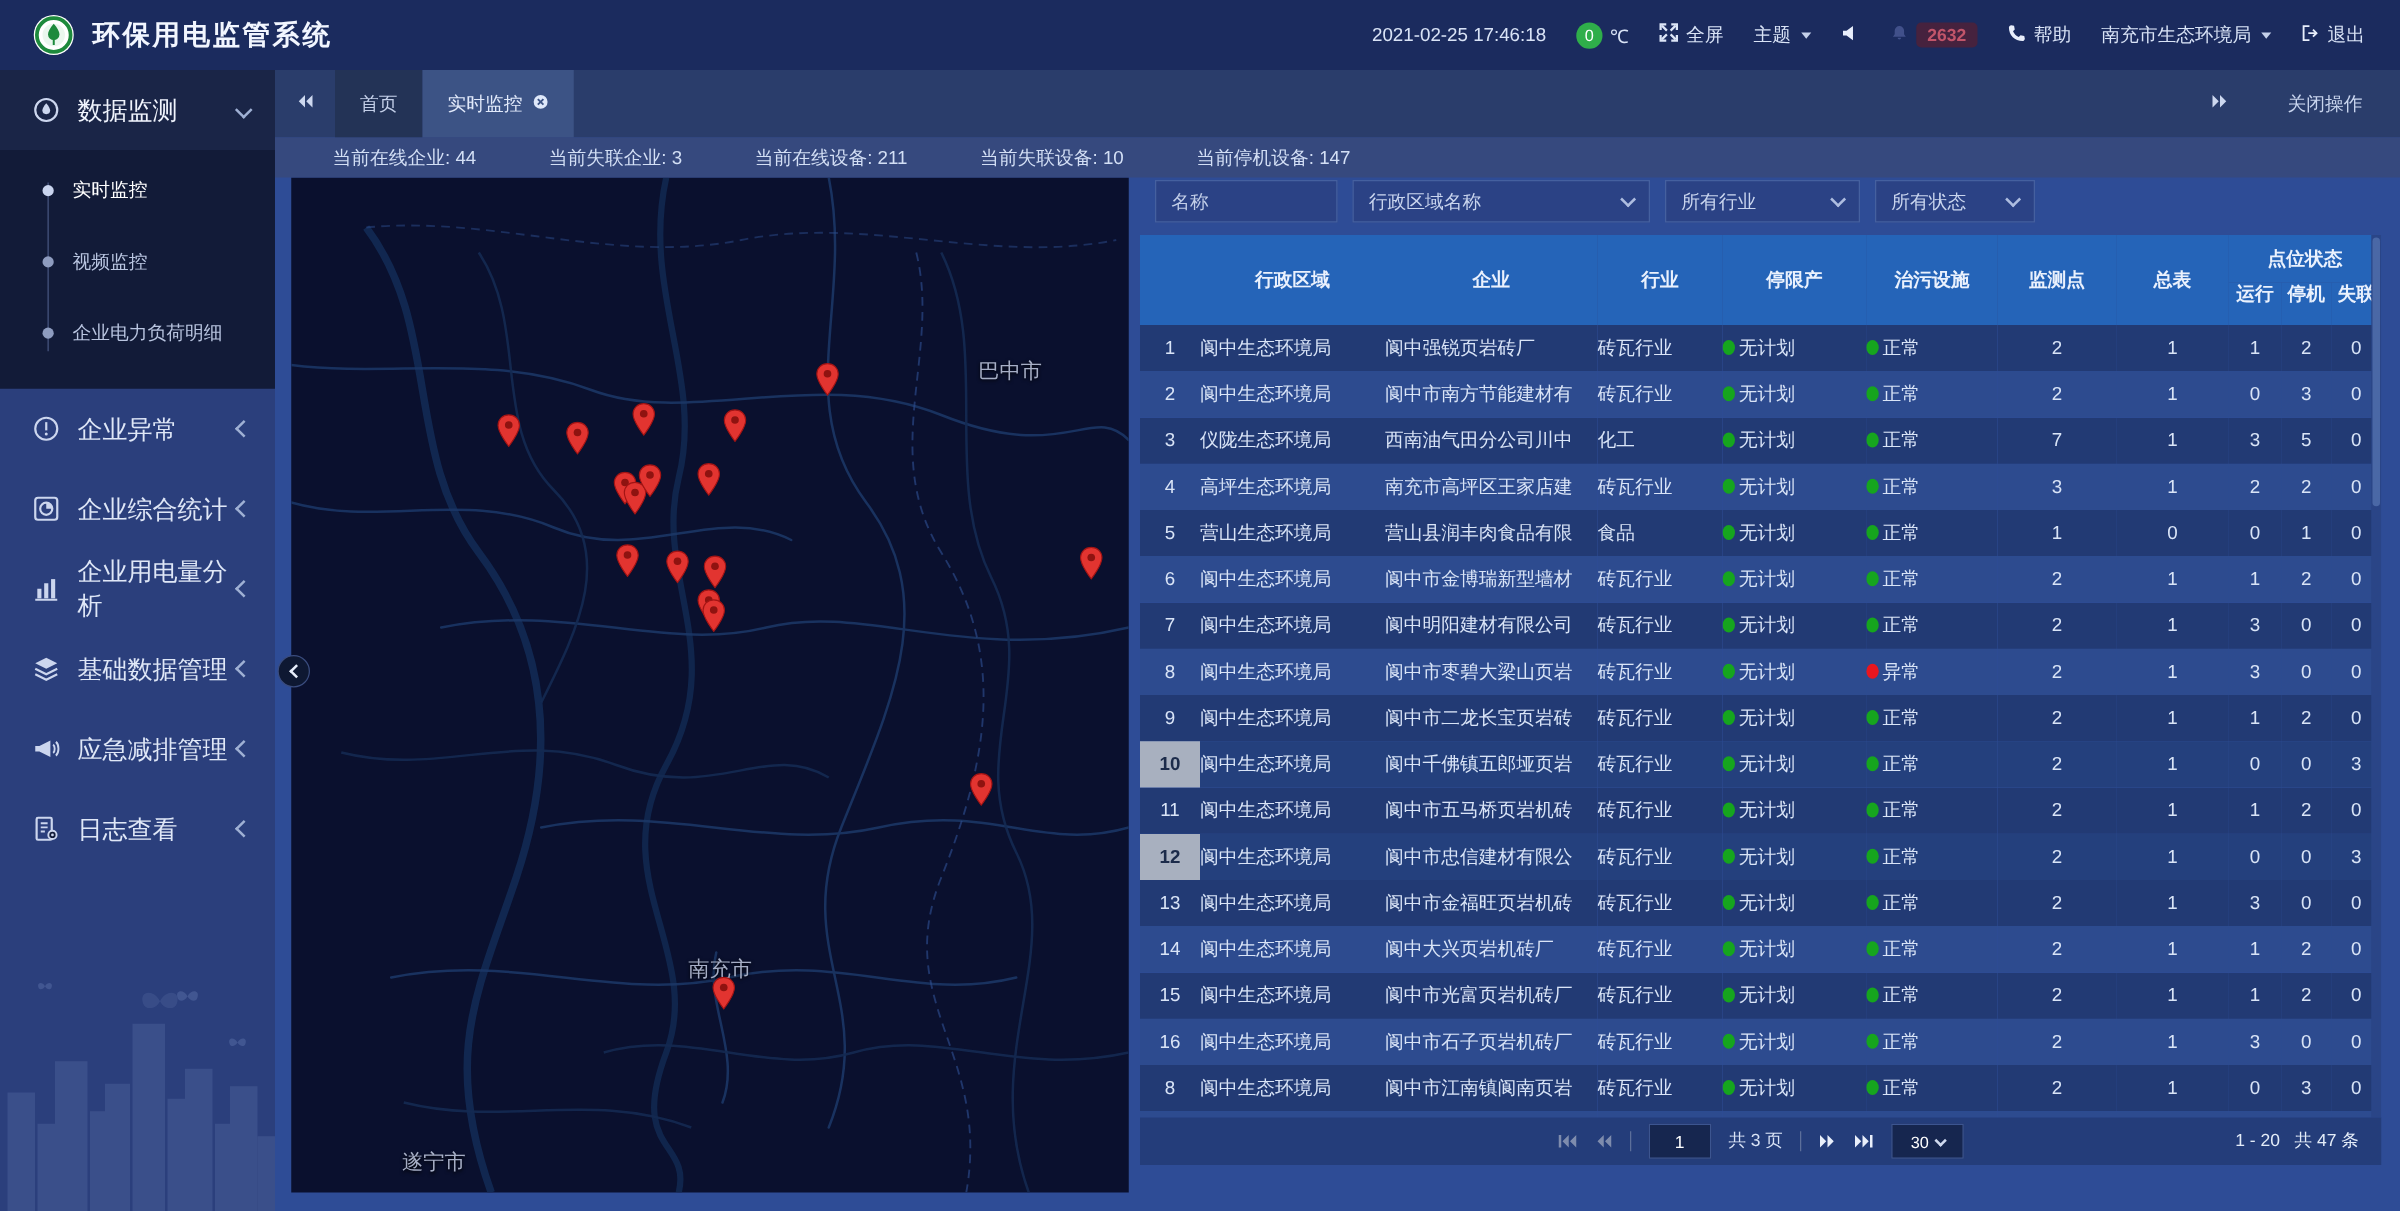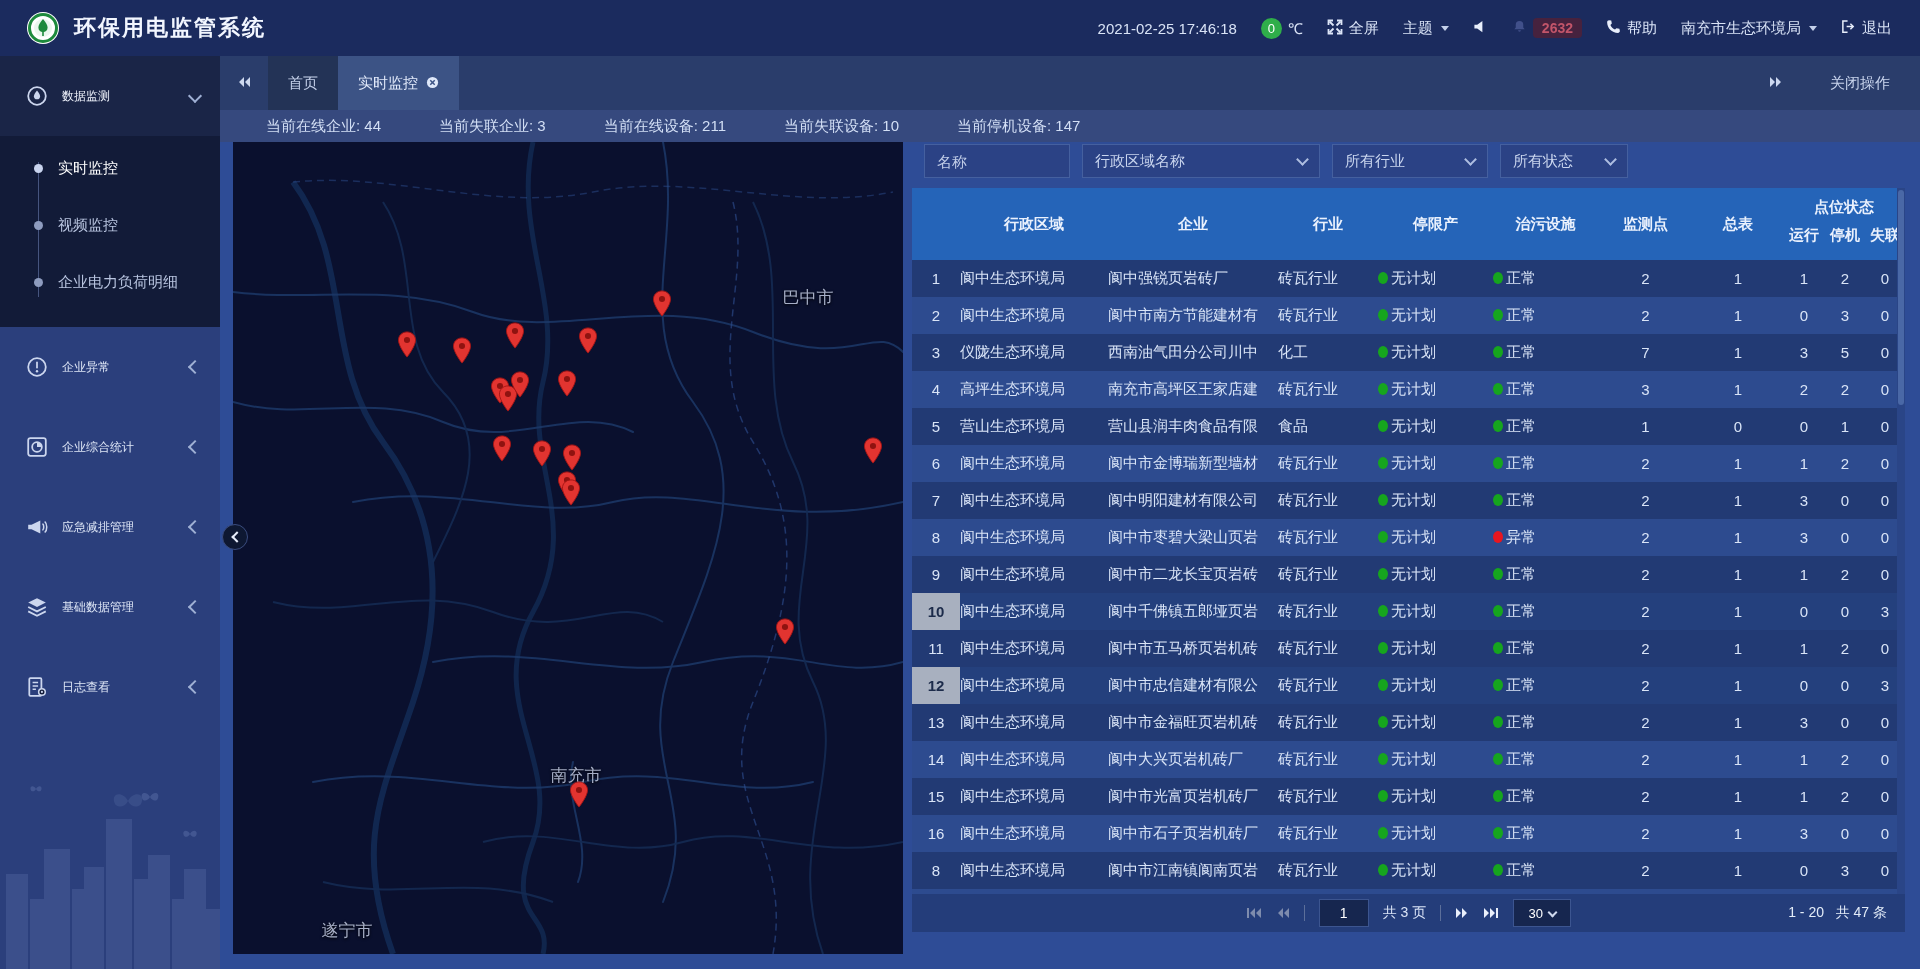--- a/index.html
+++ b/index.html
@@ -9,21 +9,21 @@
   .topbar{position:absolute;left:0;top:0;width:1920px;height:56px;background:#1b2b5e;display:flex;align-items:center;color:#fff;z-index:10}
   .logo{width:34px;height:34px;margin-left:26px;flex:0 0 auto}
   .title{font-size:22px;font-weight:bold;letter-spacing:2px;margin-left:14px;color:#f2f6ff}
   .top-right{margin-left:auto;display:flex;align-items:center;gap:24px;padding-right:28px;font-size:15px;color:#d9e3f6}
   .top-item{display:flex;align-items:center;gap:6px;cursor:pointer;white-space:nowrap}
   .temp-badge{width:21px;height:21px;border-radius:50%;background:#2fae4a;color:#fff;font-size:13px;display:inline-flex;align-items:center;justify-content:center}
   .caret{width:0;height:0;border-left:4px solid transparent;border-right:4px solid transparent;border-top:5px solid #c4d0ea;display:inline-block;margin-left:2px}
   .notif-badge{background:#46223e;color:#c2556a;border-radius:4px;padding:2px 9px;font-size:14px;font-weight:bold}
   
   .sidebar{position:absolute;left:0;top:56px;width:220px;height:913px;background:#2b3f7c;overflow:hidden;z-index:5}
-  .menu-row{height:80px;display:flex;align-items:center;padding:0 20px 0 26px;color:#dfe7f7;font-size:12px;cursor:pointer}
+  .menu-row{height:64px;display:flex;align-items:center;padding:0 20px 0 26px;color:#dfe7f7;font-size:20px;cursor:pointer}
   .menu-row .micon{width:22px;height:22px;margin-right:14px;flex:0 0 auto;color:#ccd6ee}
   .menu-row .mlabel{flex:1}
   .group.open .menu-row{background:#1a2547;color:#f0f4fd}
   .submenu{background:#121b38;position:relative;padding:4px 0 16px}
   .subline{position:absolute;left:38px;top:26px;bottom:30px;width:1px;background:#46557f}
   .subitem{height:57px;display:flex;align-items:center;padding-left:58px;color:#b9c5e0;font-size:15px;position:relative;cursor:pointer}
   .subitem .subdot{position:absolute;left:34px;width:9px;height:9px;border-radius:50%;background:#8e9cbf}
   .subitem.active{color:#ffffff}
   .subitem.active .subdot{background:#c9d4ee}
   .chev{display:inline-block;width:8px;height:8px;border-right:2px solid #9fb0d4;border-bottom:2px solid #9fb0d4}
@@ -204,34 +204,46 @@
                 <circle cx="10" cy="10" r="4.4" stroke="currentColor" fill="none" stroke-width="1.6"></circle>
                 <path d="M10 10V5.6A4.4 4.4 0 0 1 14.4 10z" fill="currentColor"></path>
               </svg></span>
             <span class="mlabel">企业综合统计</span>
             <i class="chev left"></i>
           </div>
         </div>
         <div class="group">
           <div class="menu-row">
             <span class="micon"><svg width="22" height="22" viewBox="0 0 20 20">
-                <path d="M2 8v4h3l8 4V4L5 8z" fill="currentColor"></path>
-                <path d="M15 7c1.5 1 1.5 5 0 6M17 5c2.5 2 2.5 8 0 10" stroke="currentColor" fill="none" stroke-width="1.4"></path>
+                <path d="M2 18h16" stroke="currentColor" stroke-width="1.6"></path>
+                <rect x="3.5" y="10" width="3" height="7" fill="currentColor"></rect>
+                <rect x="8.5" y="6" width="3" height="11" fill="currentColor"></rect>
+                <rect x="13.5" y="3" width="3" height="14" fill="currentColor"></rect>
               </svg></span>
-            <span class="mlabel">应急减排管理</span>
+            <span class="mlabel">企业用电量分析</span>
             <i class="chev left"></i>
           </div>
         </div>
         <div class="group">
           <div class="menu-row">
             <span class="micon"><svg width="22" height="22" viewBox="0 0 20 20">
                 <path d="M10 2l8 4-8 4-8-4z" fill="currentColor"></path>
                 <path d="M2 10l8 4 8-4M2 14l8 4 8-4" stroke="currentColor" fill="none" stroke-width="1.6"></path>
               </svg></span>
             <span class="mlabel">基础数据管理</span>
+            <i class="chev left"></i>
+          </div>
+        </div>
+        <div class="group">
+          <div class="menu-row">
+            <span class="micon"><svg width="22" height="22" viewBox="0 0 20 20">
+                <path d="M2 8v4h3l8 4V4L5 8z" fill="currentColor"></path>
+                <path d="M15 7c1.5 1 1.5 5 0 6M17 5c2.5 2 2.5 8 0 10" stroke="currentColor" fill="none" stroke-width="1.4"></path>
+              </svg></span>
+            <span class="mlabel">应急减排管理</span>
             <i class="chev left"></i>
           </div>
         </div>
         <div class="group">
           <div class="menu-row">
             <span class="micon"><svg width="22" height="22" viewBox="0 0 20 20">
                 <rect x="3" y="2" width="11" height="16" rx="1" stroke="currentColor" fill="none" stroke-width="1.6"></rect>
                 <path d="M6 6h5M6 9h5M6 12h3" stroke="currentColor" stroke-width="1.4"></path>
                 <circle cx="14.5" cy="14.5" r="3" fill="#121b38" stroke="currentColor" stroke-width="1.4"></circle>
                 <circle cx="14.5" cy="14.5" r="1" fill="currentColor"></circle>

